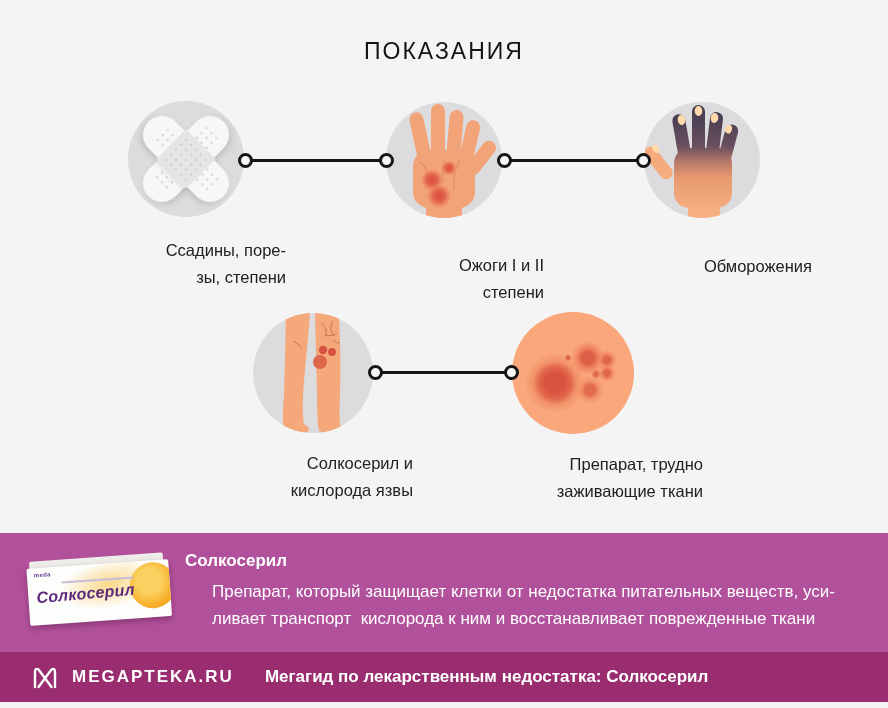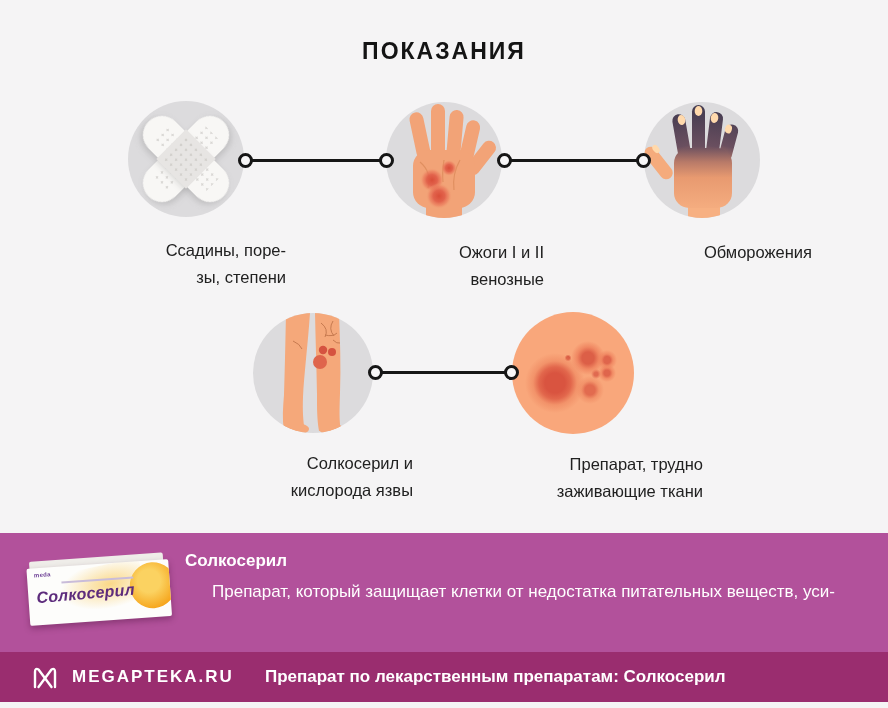--- a/index.html
+++ b/index.html
@@ -1,21 +1,21 @@
 <!DOCTYPE html>
 <html><head>
 <meta charset="utf-8">
 <style>
   html,body{margin:0;padding:0;}
   .canvas{position:relative;width:888px;height:708px;overflow:hidden;
     background:#f5f4f5;font-family:"Liberation Sans",sans-serif;}
 
   
   .page-title{position:absolute;left:0;top:38px;width:888px;text-align:center;
-    font-size:23px;font-weight:700;letter-spacing:2px;color:#141414;}
+    font-size:23px;font-weight:400;letter-spacing:2px;color:#141414;}
 
   
   .circle{position:absolute;border-radius:50%;background:#dcdbdd;overflow:hidden;}
   .c1{left:128px;top:101px;width:116px;height:116px;}
   .c2{left:386px;top:102px;width:116px;height:116px;}
   .c3{left:644px;top:102px;width:116px;height:116px;}
   .c4{left:253px;top:313px;width:120px;height:120px;}
   .c5{left:512px;top:312px;width:122px;height:122px;background:
       radial-gradient(circle at 43px 71px, #d95440 0 10px, #e2674c 16px, rgba(240,140,100,.75) 22px, rgba(249,167,123,0) 30px),
       radial-gradient(circle at 76px 46px, #dc5f47 0 6px, rgba(238,128,92,.8) 11px, rgba(249,167,123,0) 17px),
@@ -49,22 +49,22 @@
   .con3{left:368px;top:365px;width:151px;}
   .ring{width:9px;height:9px;border:3px solid #161616;border-radius:50%;
     background:#f7f6f7;flex:none;}
   .bar{flex:1;height:3px;background:#161616;margin:0 -1px;}
 
   
   .ind-label{position:absolute;text-align:center;color:#212121;font-size:16.5px;
     font-weight:500;line-height:27px;}
   .ind-label span{display:block;text-align:right;}
   .l1{left:86px;top:237px;width:200px;}
-  .l2{left:344px;top:239px;width:200px;}
-  .l3{left:592px;top:239px;width:220px;}
+  .l2{left:344px;top:252px;width:200px;}
+  .l3{left:592px;top:253px;width:220px;}
   .l4{left:213px;top:450px;width:200px;}
   .l5{left:443px;top:451px;width:260px;}
 
   
   .band{position:absolute;left:0;top:533px;width:888px;height:119px;background:#b2519b;}
   .band-title{position:absolute;left:185px;top:18px;color:#ffffff;
     font-size:17px;font-weight:700;}
   .band-desc{position:absolute;left:185px;top:45px;width:690px;color:#ffffff;
     font-size:17px;font-weight:500;line-height:27px;}
   .band-desc span{display:block;white-space:pre-wrap;margin-left:27px;}
@@ -207,21 +207,21 @@
     <span class="bar"></span>
     <span class="ring"></span>
   </div>
 
   <div class="ind-label l1">
     <span>Ссадины, поре-</span>
     <span>зы, степени</span>
   </div>
   <div class="ind-label l2">
     <span>Ожоги I и II</span>
-    <span>венозные</span>
+    <span>степени</span>
   </div>
   <div class="ind-label l3">
     <span>Обморожения</span>
     <span></span>
   </div>
   <div class="ind-label l4">
     <span>Солкосерил и</span>
     <span>кислорода язвы</span>
   </div>
   <div class="ind-label l5">
@@ -236,27 +236,28 @@
         <div class="pkg-swoosh"></div>
         <div class="pkg-disc"></div>
         <div class="pkg-maker">meda</div>
         <div class="pkg-microtext"></div>
         <div class="pkg-brand">Солкосерил</div>
       </div>
     </div>
     <div class="band-title">Солкосерил</div>
     <div class="band-desc">
       <span>Препарат, который защищает клетки от недостатка питательных веществ, уси-</span>
+      <span>ливает транспорт  кислорода к ним и восстанавливает поврежденные ткани</span>
     </div>
   </div>
 
   <div class="footer">
     <span class="footer-logo">
       <svg width="30" height="30" viewBox="0 0 30 30" fill="none" stroke="#ffffff" stroke-width="2.4" stroke-linecap="round" stroke-linejoin="round">
         <path d="M5 25 L5 10 Q5 5.5 8.5 7.5 L21.5 25"></path>
         <path d="M25 25 L25 10 Q25 5.5 21.5 7.5 L8.5 25"></path>
       </svg>
     </span>
     <span class="footer-brand">MEGAPTEKA.RU</span>
-    <span class="footer-tagline">Препарат по лекарственным препаратам: Солкосерил</span>
+    <span class="footer-tagline">Мегагид по лекарственным недостатка: Солкосерил</span>
   </div>
 
 </div>
 
 </body></html>

